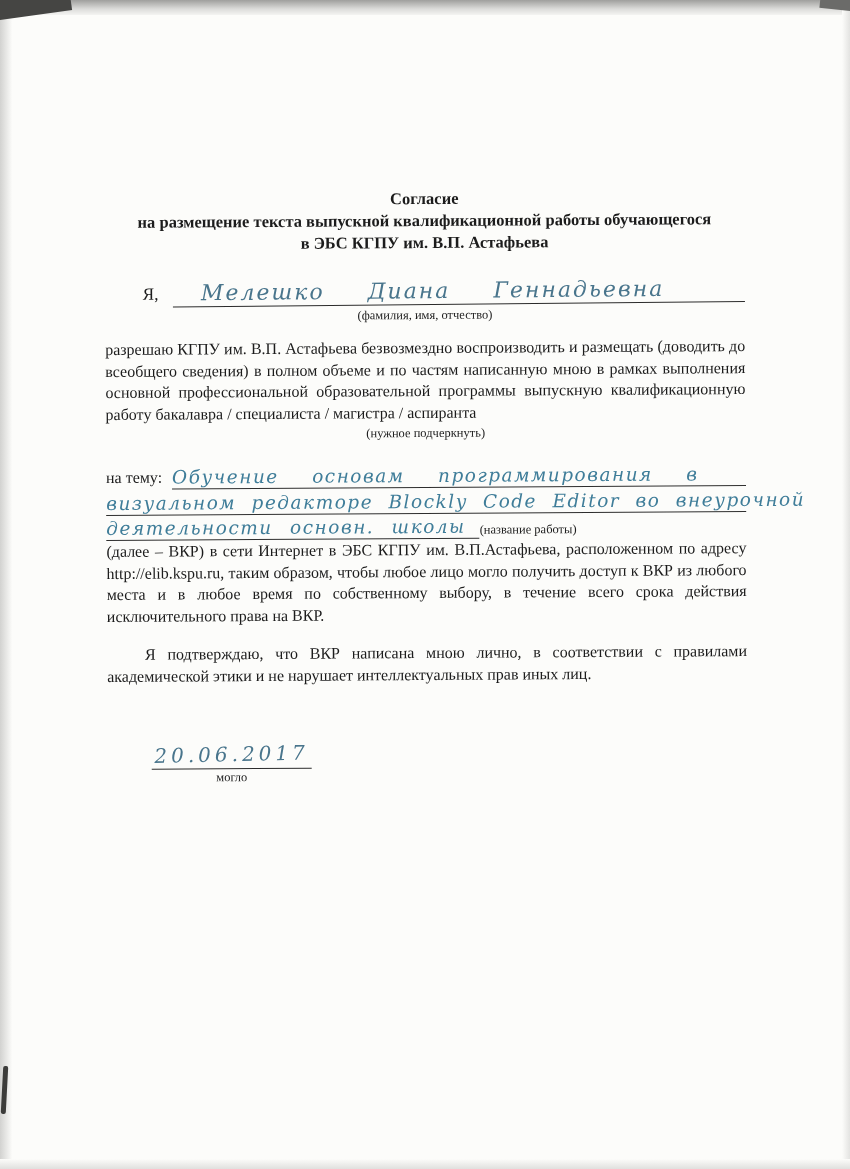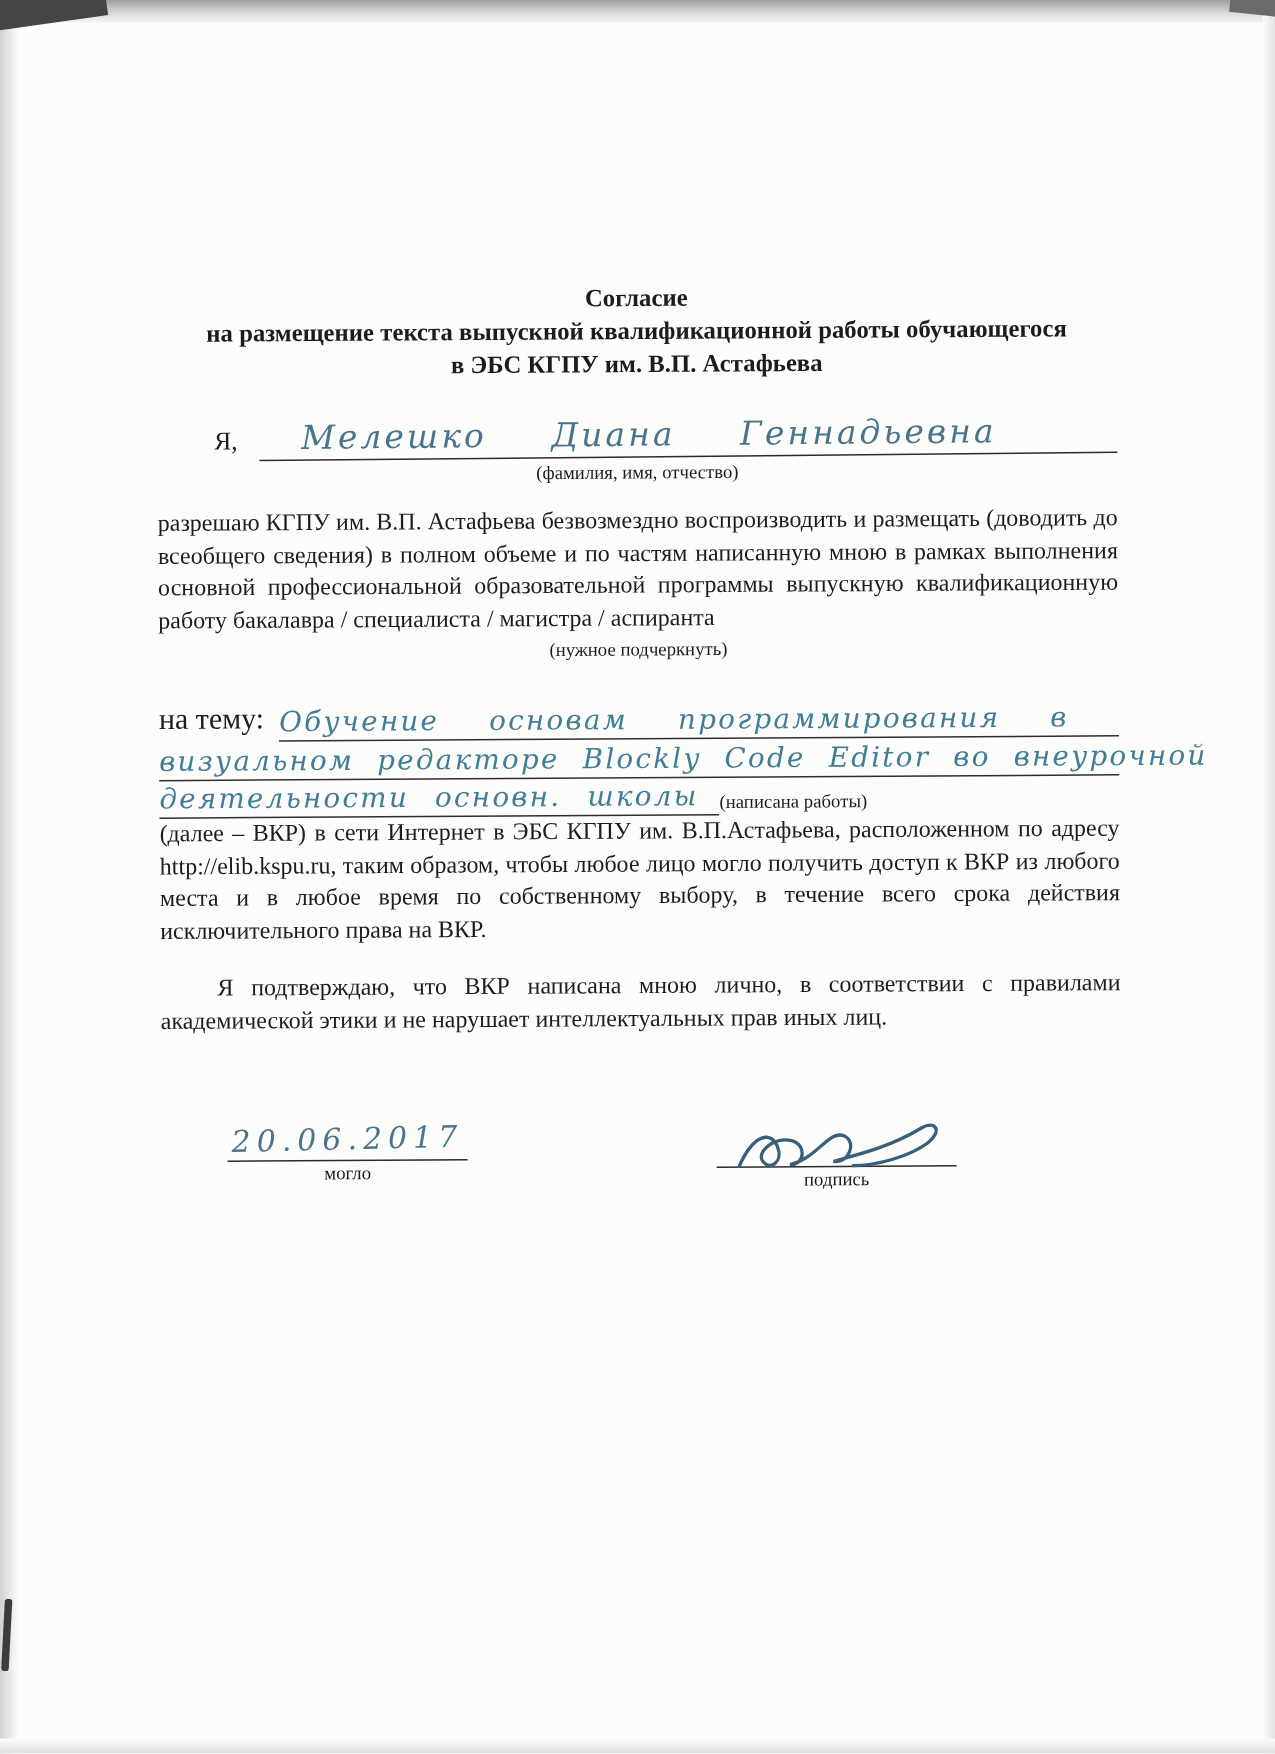--- a/index.html
+++ b/index.html
@@ -41,33 +41,33 @@
     font-size:22px;line-height:26px;letter-spacing:2px;word-spacing:34px;
     padding-left:28px;transform:rotate(-0.2deg);white-space:nowrap;
   }
   .caption{font-size:12.5px;text-align:center;line-height:16px;}
   .caption.under-name{margin-top:2px;}
   p.body{font-size:16px;line-height:21.5px;text-align:justify;margin:0;}
   .body1{margin-top:14px !important;}
   .caption.underline-note{margin-top:2px;}
   .topic{margin-top:2px;}
   .topic-row1{display:flex;align-items:flex-end;}
-  .topic-label{font-size:20px;padding-right:10px;white-space:nowrap;padding-bottom:3px;margin-top:24px;}
+  .topic-label{font-size:16px;padding-right:10px;white-space:nowrap;padding-bottom:3px;margin-top:24px;}
   .topic-hand{
     font-size:18.5px;line-height:23px;color:#3f7d99;letter-spacing:1.5px;
   }
   .topic-fill{flex:1;border-bottom:1.6px solid #2e2e2e;word-spacing:26px;white-space:nowrap;}
   .topic-row2{border-bottom:1.6px solid #2e2e2e;word-spacing:8px;white-space:nowrap;margin-top:2px;}
   .topic-row3{display:flex;align-items:flex-end;margin-top:1px;}
   .topic-row3 .topic-hand{border-bottom:1.6px solid #2e2e2e;word-spacing:10px;white-space:nowrap;padding-right:14px;}
   .topic-row3 .caption{padding-bottom:1px;}
   .body3{margin-top:17px !important;text-indent:38px;}
   .sign-row{display:flex;margin-top:56px;margin-left:44px;}
   .sig-block{width:160px;text-align:center;}
-  .sig-block.date-block{margin-right:166px;}
+  .sig-block.date-block{}
   .hand-date{font-size:20px;letter-spacing:4px;line-height:24px;transform:rotate(-1deg);}
   .sig-line{border-bottom:1.5px solid #2b2b2b;height:2px;}
   .sig-svg{display:block;margin:0 auto -12px auto;}
 </style>
 </head>
 <body>
 
 <div class="edge-top"></div>
 <div class="edge-left"></div>
 <div class="edge-right"></div>
@@ -95,36 +95,29 @@
   <div class="caption underline-note">(нужное подчеркнуть)</div>
 
   <div class="topic">
     <div class="topic-row1">
       <span class="topic-label">на тему:</span>
       <span class="hand topic-hand topic-fill">Обучение основам программирования в</span>
     </div>
     <div class="hand topic-hand topic-row2">визуальном редакторе Blockly Code Editor во внеурочной</div>
     <div class="topic-row3">
       <span class="hand topic-hand">деятельности основн. школы</span>
-      <span class="caption">(написана работы)</span>
+      <span class="caption">(название работы)</span>
     </div>
   </div>
 
   <p class="body">(далее – ВКР) в сети Интернет в ЭБС КГПУ им. В.П.Астафьева, расположенном по адресу http://elib.kspu.ru, таким образом, чтобы любое лицо могло получить доступ к ВКР из любого места и в любое время по собственному выбору, в течение всего срока действия исключительного права на ВКР.</p>
 
   <p class="body body3">Я подтверждаю, что ВКР написана мною лично, в соответствии с правилами академической этики и не нарушает интеллектуальных прав иных лиц.</p>
 
   <div class="sign-row">
     <div class="sig-block date-block">
       <div class="hand hand-date">20.06.2017</div>
       <div class="sig-line"></div>
       <div class="caption">могло</div>
     </div>
-    <div class="sig-block">
-      <svg class="sig-svg" width="150" height="42" viewBox="0 0 150 42">
-        <path d="M10 32 C 20 10, 32 8, 36 20 C 39 29, 31 35, 26 29 C 21 23, 33 12, 45 15 C 56 18, 53 32, 44 31 C 62 27, 70 8, 80 12 C 89 16, 83 31, 73 29 C 92 24, 112 19, 132 7 C 141 2, 146 9, 136 17 C 124 26, 102 32, 86 32" fill="none" stroke="#37607d" stroke-width="2.2" stroke-linecap="round"></path>
-      </svg>
-      <div class="sig-line"></div>
-      <div class="caption">подпись</div>
-    </div>
   </div>
 
 </div>
 
 </body></html>

